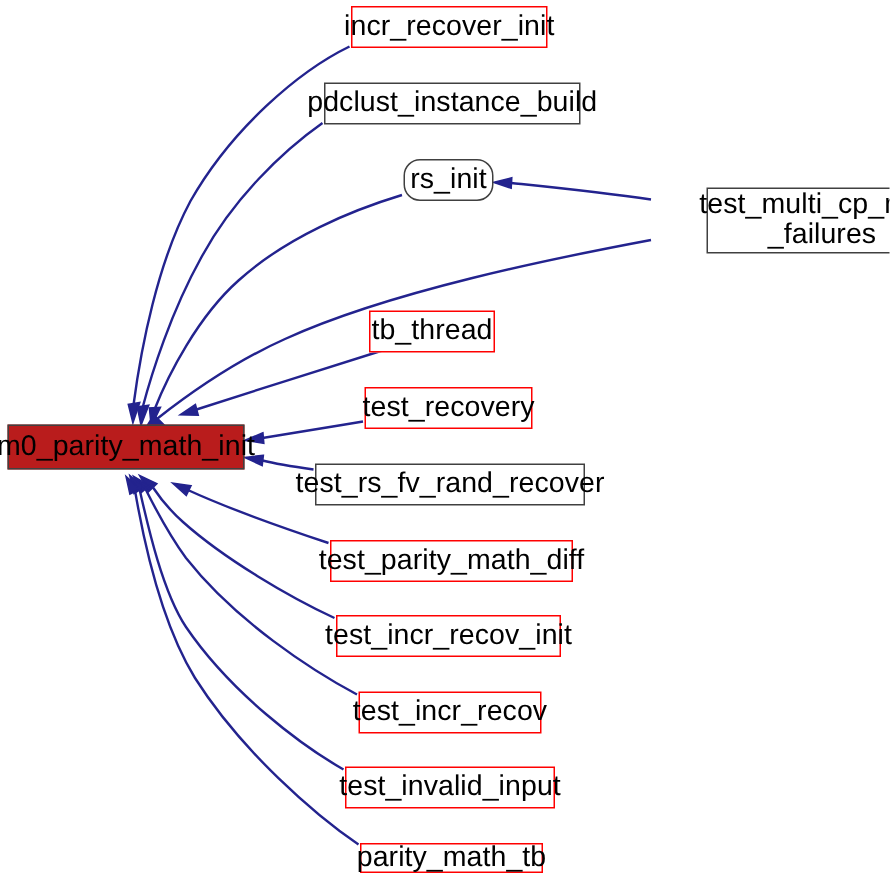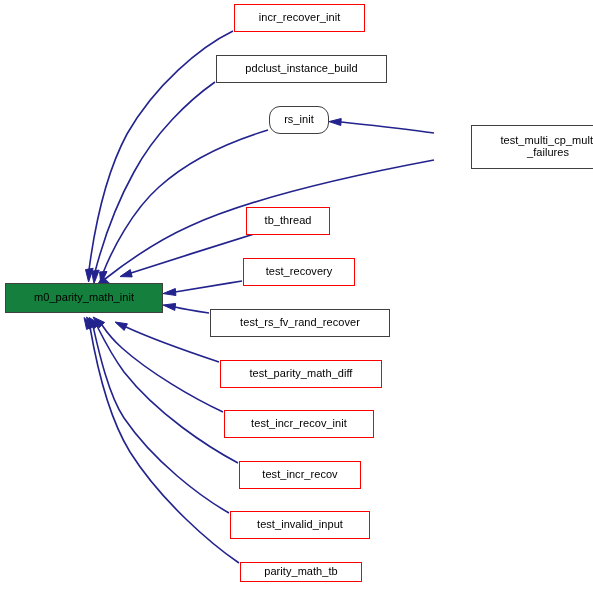--- a/index.html
+++ b/index.html
@@ -29,31 +29,31 @@
   .node-box {
     position: absolute;
     box-sizing: border-box;
     display: flex;
     align-items: center;
     justify-content: center;
     text-align: center;
     background: #ffffff;
     border: 1px solid #ff0000;
     color: #000000;
-    font-size: 11px;
+    font-size: 19px;
     line-height: 1.06;
     white-space: pre;
     letter-spacing: 0.05px;
     z-index: 3;
   }
   .node-box.black-border {
     border: 1px solid #404040;
   }
   .node-box.current {
-    background: #15803d;
+    background: #b91c1c;
     border: 1px solid #404040;
   }
   .edge-path {
     fill: none;
     stroke: #23238e;
     stroke-width: 1.6;
   }
   .arrow-head {
     fill: #23238e;
     stroke: #23238e;

